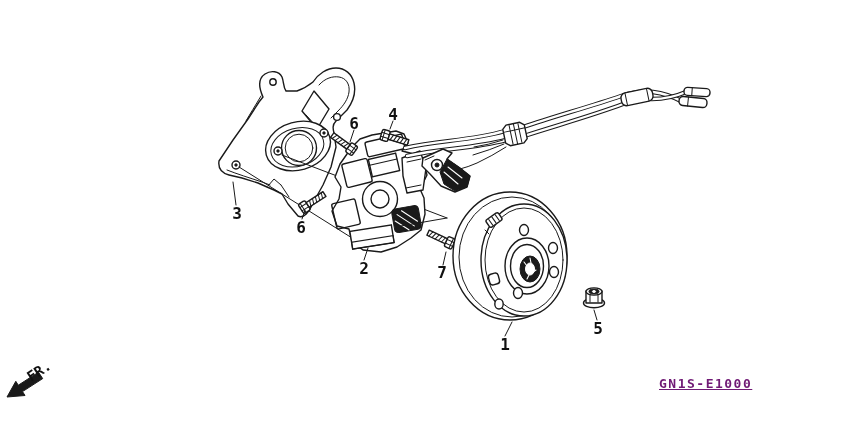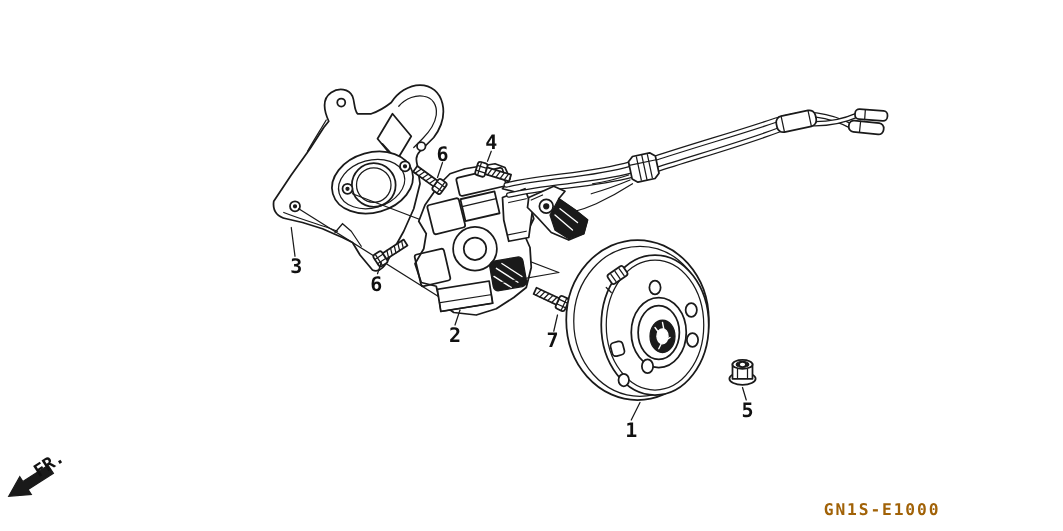--- a/index.html
+++ b/index.html
@@ -8,22 +8,22 @@
   svg{position:absolute;left:0;top:0;}
   .ink{stroke:#1a1a1a;fill:none;stroke-width:1.4;stroke-linecap:round;stroke-linejoin:round;}
   .thin{stroke:#1a1a1a;fill:none;stroke-width:1;stroke-linecap:round;}
   .fillw{stroke:#1a1a1a;fill:#ffffff;stroke-width:1.4;stroke-linejoin:round;}
   .dark{fill:#1a1a1a;stroke:#1a1a1a;stroke-width:1;}
   .wline{stroke:#ffffff;fill:none;stroke-width:1.1;stroke-linecap:round;}
   .wirecase{stroke:#1a1a1a;fill:none;stroke-width:4.4;stroke-linecap:round;}
   .wirecore{stroke:#ffffff;fill:none;stroke-width:2.4;stroke-linecap:round;}
   .callout{position:absolute;transform:translate(-50%,-50%);
            font:bold 16px "DejaVu Sans Mono", monospace;color:#111;cursor:pointer;user-select:none;}
-  .code{position:absolute;left:659px;top:401px;font:bold 13px "DejaVu Sans Mono", monospace;
-        letter-spacing:1.5px;color:#a16207;}
+  .code{position:absolute;left:659px;top:376px;font:bold 13px "DejaVu Sans Mono", monospace;
+        letter-spacing:1.5px;color:#701a75;text-decoration:underline;}
 </style>
 </head>
 <body>
 
 <div class="stage">
   <svg width="850" height="425" viewBox="0 0 850 425">
     <defs>
       <pattern id="h1" width="4" height="4" patternUnits="userSpaceOnUse" patternTransform="rotate(45)">
         <line x1="0" y1="0" x2="0" y2="4" stroke="#1a1a1a" stroke-width="1.3"></line>
       </pattern>

